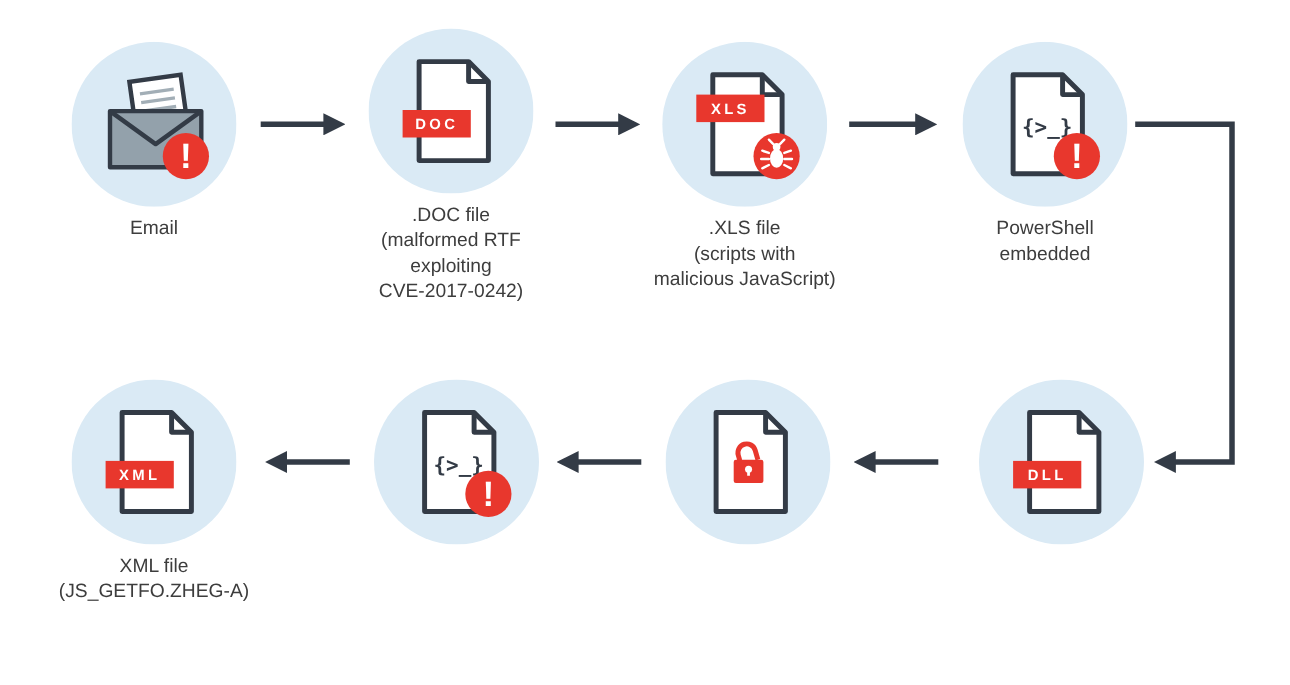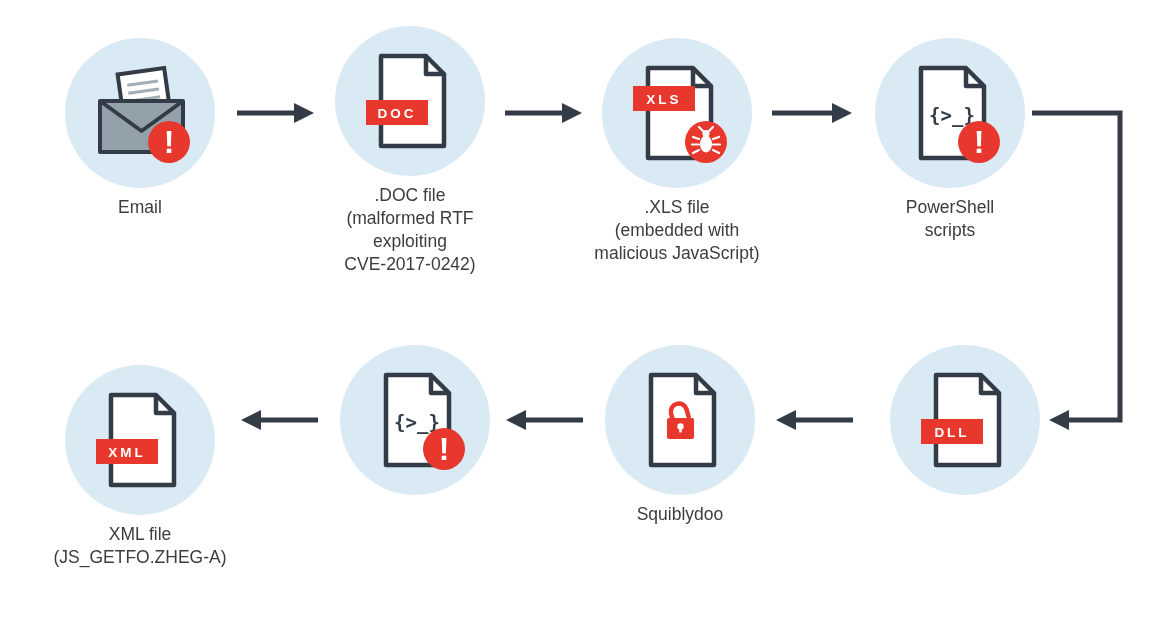--- a/index.html
+++ b/index.html
@@ -92,40 +92,40 @@
         <ellipse cx="104" cy="106" rx="6" ry="8.5" fill="#fff"></ellipse>
         <circle cx="104" cy="95.5" r="3.5" fill="#fff"></circle>
         <g stroke="#fff" stroke-width="2.2" fill="none" stroke-linecap="round">
           <path d="M101 93 L97 89 M107 93 L111 89"></path>
           <path d="M97 101 L91 99 M97 106.5 L90 106.5 M97 112 L91 115"></path>
           <path d="M111 101 L117 99 M111 106.5 L118 106.5 M111 112 L117 115"></path>
         </g>
       </g>
     </svg>
     <div class="label">.XLS file
-(embedded with
+(scripts with
 malicious JavaScript)</div>
   </div>
 
   <div class="node" style="left:875px;top:38px">
     <svg width="150" height="150" viewBox="0 0 150 150">
       <circle cx="75" cy="75" r="75" fill="#daeaf5"></circle>
       <path d="M46 30 H91 L109 48 V120 H46 Z" fill="#fff" stroke="#333b46" stroke-width="4.5" stroke-linejoin="round"></path>
       <path d="M91 30 V48 H109" fill="none" stroke="#333b46" stroke-width="4.5" stroke-linejoin="round"></path>
       <text x="77" y="84" text-anchor="middle" font-family="DejaVu Sans Mono, monospace" font-size="19" font-weight="bold" fill="#333b46">{&gt;_}</text>
       <g>
         <circle cx="104" cy="104" r="21" fill="#e8372d"></circle>
         <text x="104" y="115" text-anchor="middle" font-family="Liberation Sans, sans-serif" font-size="32" font-weight="bold" fill="#fff">!</text>
       </g>
     </svg>
     <div class="label">PowerShell
-scripts</div>
+embedded</div>
   </div>
 
-  <div class="node" style="left:65px;top:365px">
+  <div class="node" style="left:65px;top:345px">
     <svg width="150" height="150" viewBox="0 0 150 150">
       <circle cx="75" cy="75" r="75" fill="#daeaf5"></circle>
       <path d="M46 30 H91 L109 48 V120 H46 Z" fill="#fff" stroke="#333b46" stroke-width="4.5" stroke-linejoin="round"></path>
       <path d="M91 30 V48 H109" fill="none" stroke="#333b46" stroke-width="4.5" stroke-linejoin="round"></path>
       <g>
         <rect x="31" y="74" width="62" height="25" fill="#e8372d"></rect>
         <text x="62" y="91.5" text-anchor="middle" font-family="Liberation Sans, sans-serif" font-size="13.5" font-weight="bold" letter-spacing="3" fill="#fff">XML</text>
       </g>
     </svg>
     <div class="label">XML file
@@ -150,21 +150,20 @@
       <circle cx="75" cy="75" r="75" fill="#daeaf5"></circle>
       <path d="M46 30 H91 L109 48 V120 H46 Z" fill="#fff" stroke="#333b46" stroke-width="4.5" stroke-linejoin="round"></path>
       <path d="M91 30 V48 H109" fill="none" stroke="#333b46" stroke-width="4.5" stroke-linejoin="round"></path>
       <g>
         <path d="M84 73 V64 A8 8 0 0 0 68 64 V69" fill="none" stroke="#e8372d" stroke-width="4.5" transform="rotate(-16 84 73)"></path>
         <rect x="62" y="73" width="27" height="21" rx="2" fill="#e8372d"></rect>
         <circle cx="75.5" cy="81.5" r="3.2" fill="#fff"></circle>
         <path d="M75.5 82 v5.5" stroke="#fff" stroke-width="2.5"></path>
       </g>
     </svg>
-    <div class="label">Squiblydoo</div>
   </div>
 
   <div class="node" style="left:890px;top:345px">
     <svg width="150" height="150" viewBox="0 0 150 150">
       <circle cx="75" cy="75" r="75" fill="#daeaf5"></circle>
       <path d="M46 30 H91 L109 48 V120 H46 Z" fill="#fff" stroke="#333b46" stroke-width="4.5" stroke-linejoin="round"></path>
       <path d="M91 30 V48 H109" fill="none" stroke="#333b46" stroke-width="4.5" stroke-linejoin="round"></path>
       <g>
         <rect x="31" y="74" width="62" height="25" fill="#e8372d"></rect>
         <text x="62" y="91.5" text-anchor="middle" font-family="Liberation Sans, sans-serif" font-size="13.5" font-weight="bold" letter-spacing="3" fill="#fff">DLL</text>

